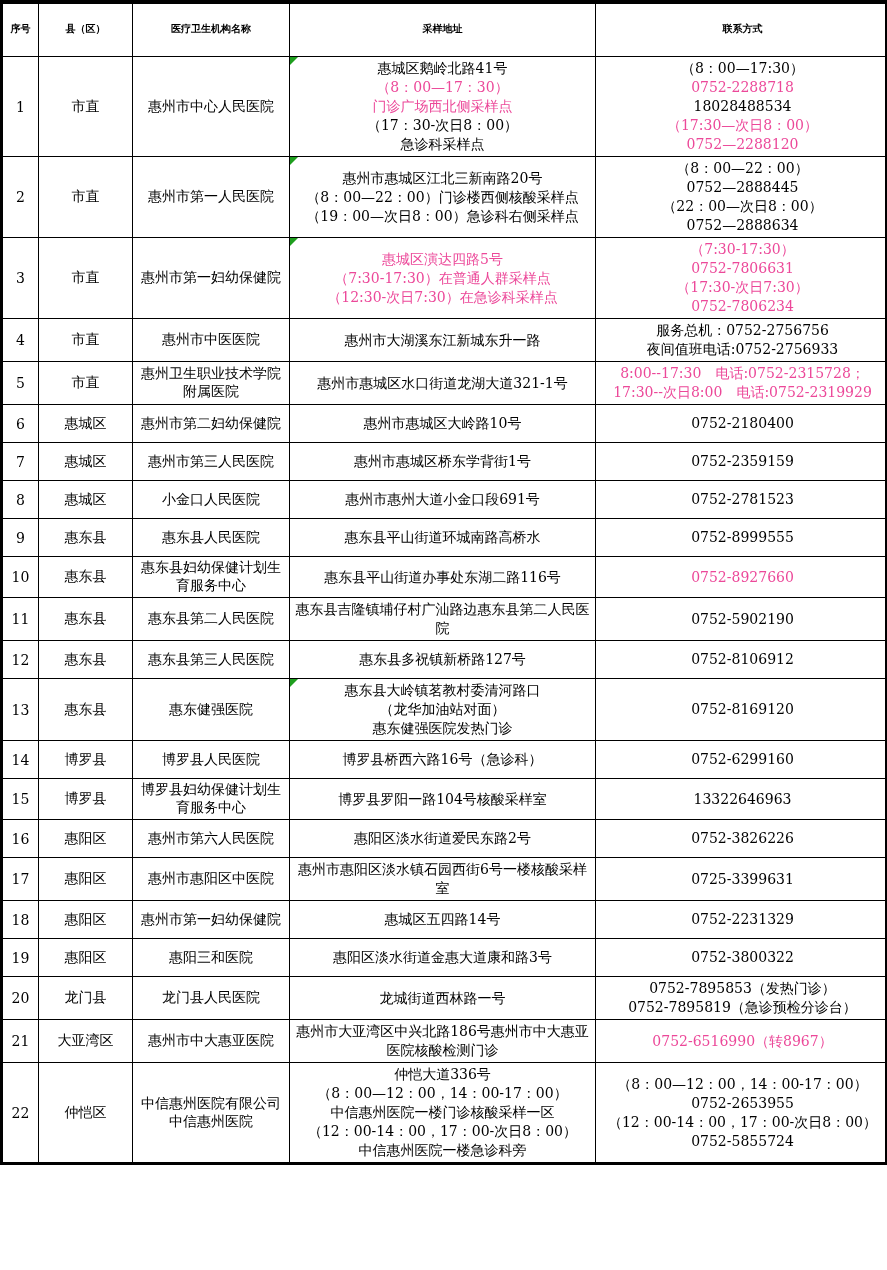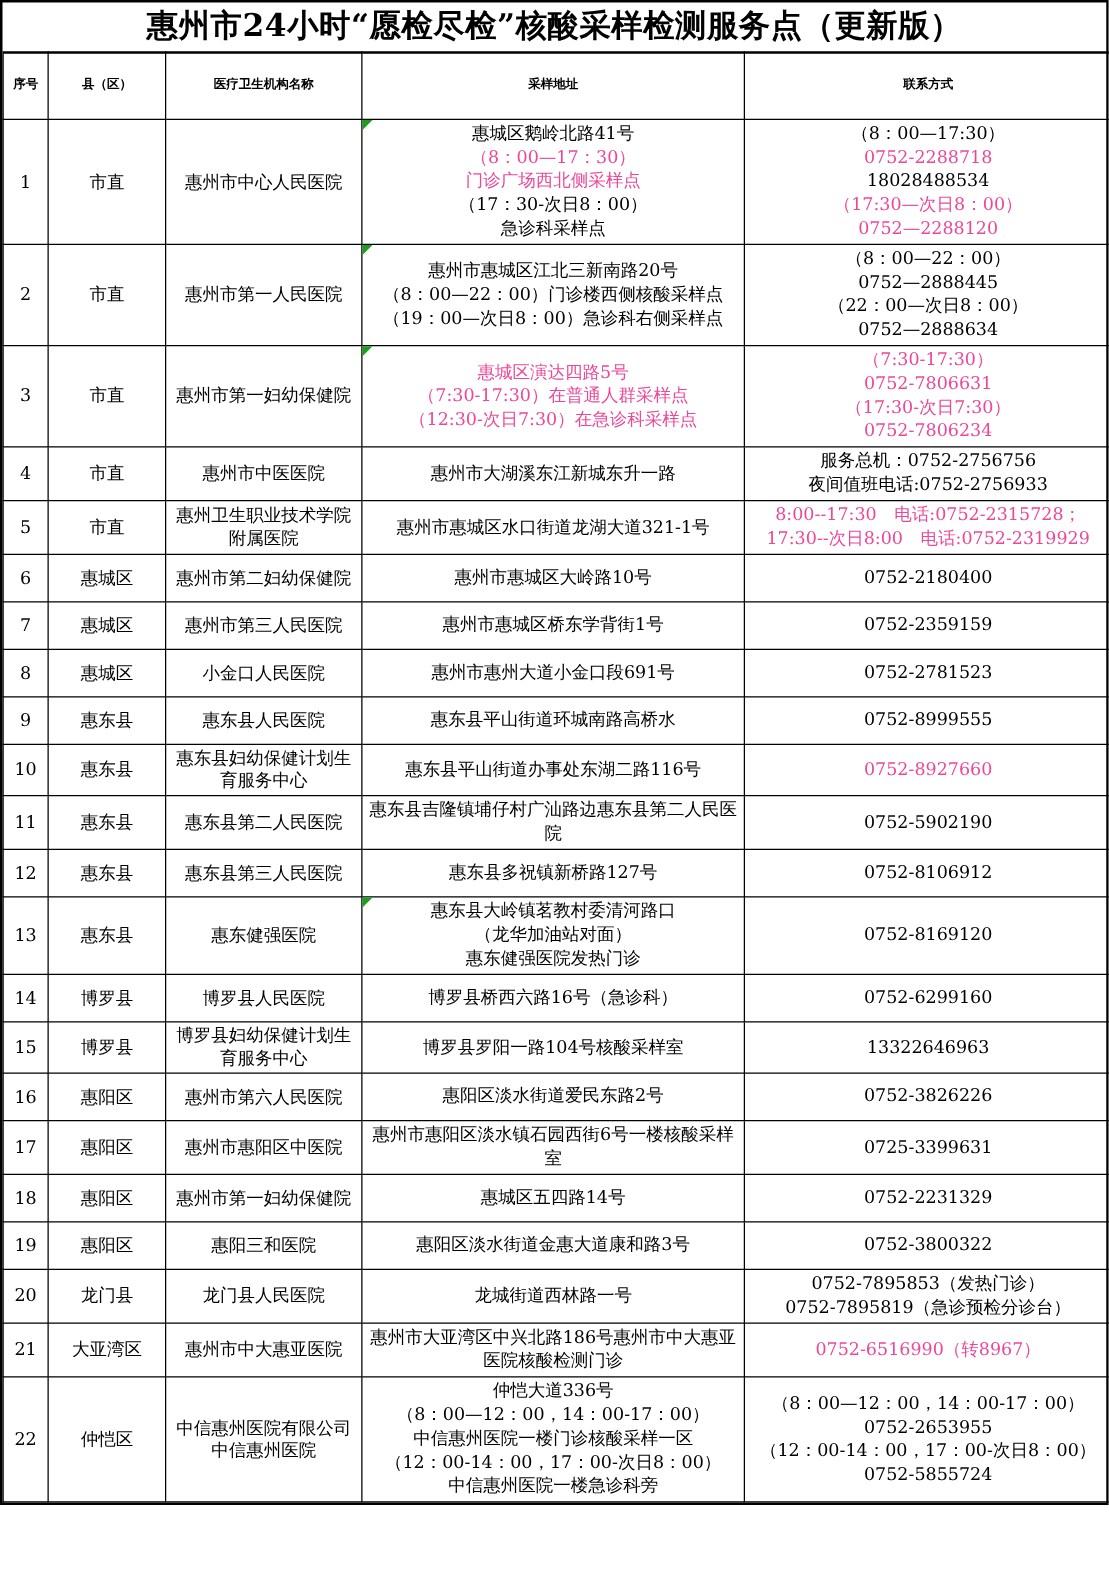--- a/index.html
+++ b/index.html
@@ -25,21 +25,20 @@
   .corner-marker {
     position:absolute; top:0; left:0; width:0; height:0;
     border-top:8px solid #1e9e1e; border-right:8px solid transparent;
   }
   .red { color:#ec4899; }
 </style>
 </head>
 <body>
 
 <div class="sheet">
-  <div class="title">惠州市24小时“愿检尽检”核酸采样检测服务点（更新版）</div>
   <table>
     <colgroup>
       <col style="width:36px">
       <col style="width:94px">
       <col style="width:157px">
       <col style="width:306px">
       <col style="width:294px">
     </colgroup>
     <thead>
       <tr>

